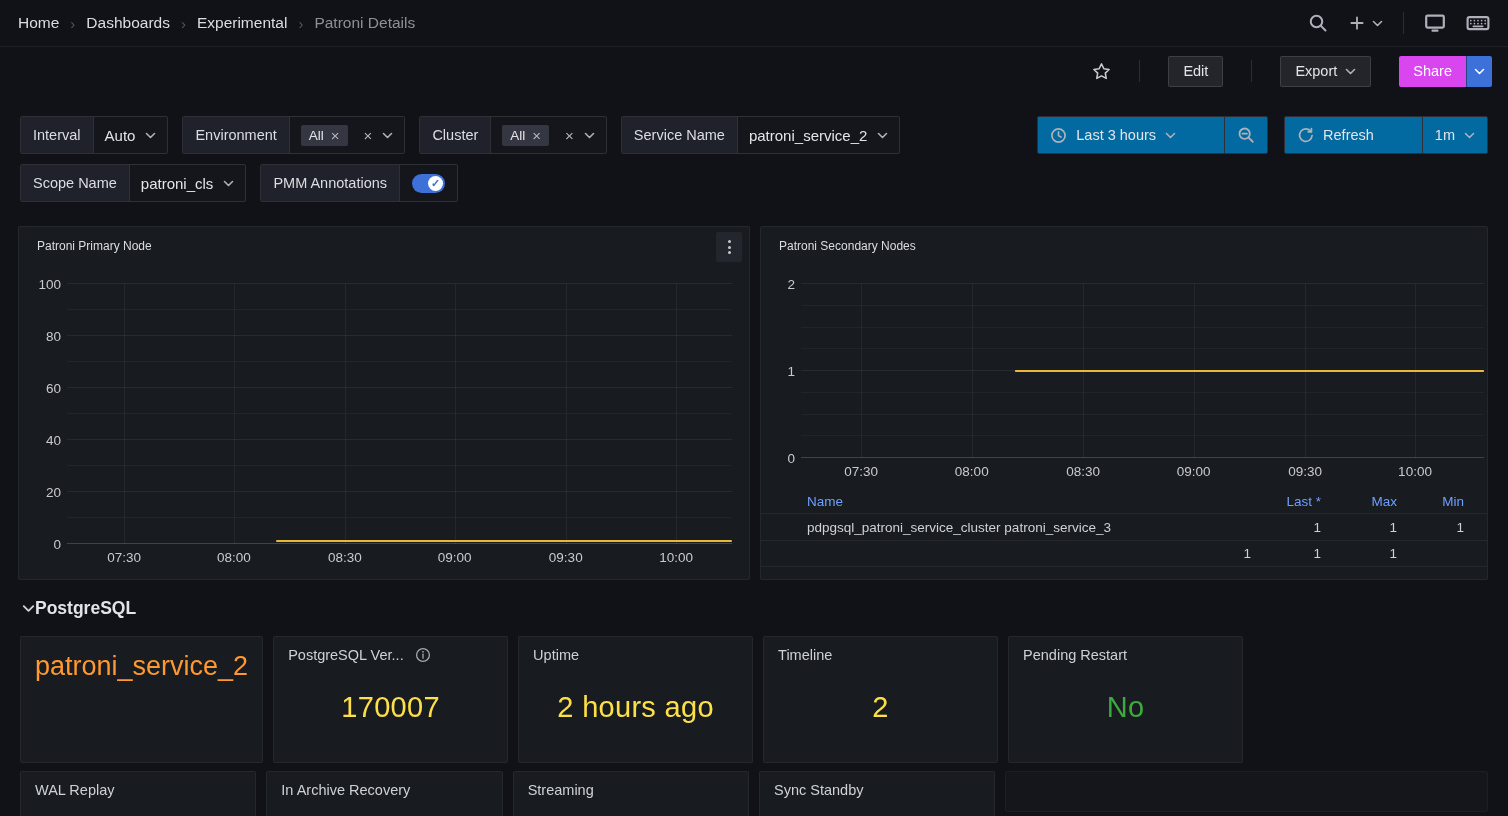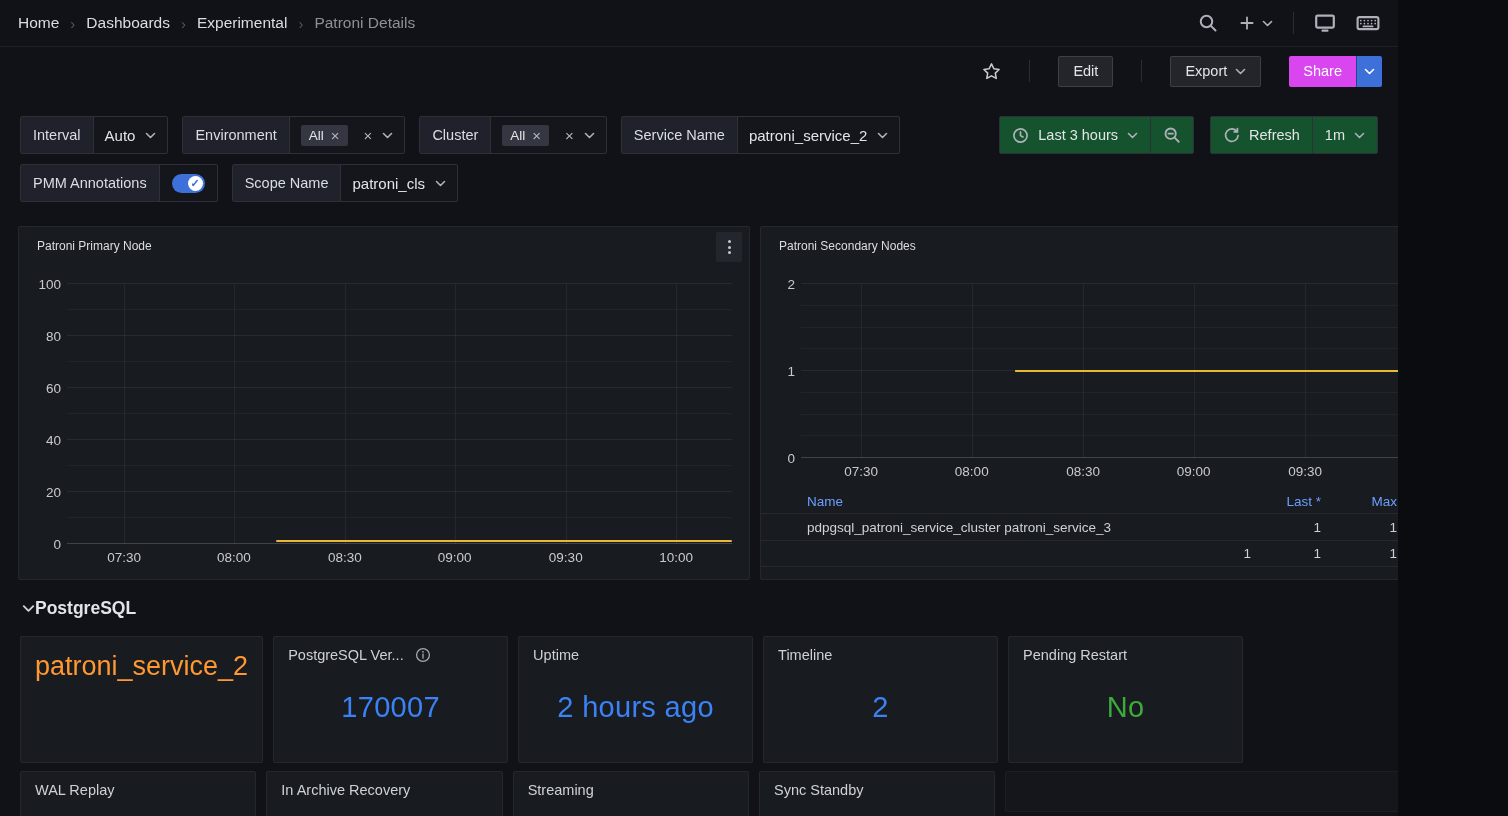--- a/index.html
+++ b/index.html
@@ -1,18 +1,18 @@
 <!DOCTYPE html>
 <html><head>
 <meta charset="utf-8">
 <style>
   * { margin:0; padding:0; box-sizing:border-box; }
   html,body { background:#0b0c10; }
   #root {
-    position:relative; width:1398px; height:816px; overflow:hidden;
+    position:relative; width:1508px; height:816px; overflow:hidden;
     background:#111217; color:#d8d9da;
     font-family:"Liberation Sans", sans-serif; font-size:14px;
   }
   svg { display:block; }
   .ico { stroke:#aeb1b9; fill:none; stroke-width:1.6; stroke-linecap:round; stroke-linejoin:round; }
 
   
   .topnav { position:absolute; top:0; left:0; width:100%; height:47px;
     display:flex; align-items:center; padding:0 18px;
     border-bottom:1px solid rgba(204,204,220,0.08); }
@@ -45,21 +45,21 @@
     overflow:hidden; background:#14161b; }
   .varlabel { background:#1f222a; display:flex; align-items:center; padding:0 12px;
     color:#dcdde2; font-size:14.5px; font-weight:500; }
   .varvalue { display:flex; align-items:center; gap:10px; padding:0 11px;
     border-left:1px solid #2e3037; color:#e3e4e8; font-size:15px; cursor:pointer; }
   .chip { background:#343741; border-radius:2px; padding:3px 8px; display:flex;
     align-items:center; gap:7px; font-size:13.5px; color:#e3e4e8; cursor:pointer; }
   .xglyph { color:#b3b5bd; font-size:15px; line-height:1; cursor:pointer; }
   .right-controls { margin-left:auto; display:flex; gap:16px; }
   .btn-group { display:flex; align-items:stretch; border:1px solid #2e3037; border-radius:2px;
-    overflow:hidden; background:#14532d; }
+    overflow:hidden; background:#0369a1;gap:36px; }
   .seg { display:flex; align-items:center; gap:9px; padding:0 12px; cursor:pointer;
     color:#e3e4e8; font-size:14.5px; font-weight:500; }
   .seg + .seg { border-left:1px solid #2e3037; }
   .toggle { width:33px; height:19px; border-radius:10px; background:#3d71d9; position:relative; cursor:pointer; }
   .toggle .knob { position:absolute; right:2px; top:2px; width:15px; height:15px; border-radius:50%;
     background:#fff; color:#3d71d9; font-size:11px; font-weight:700;
     display:flex; align-items:center; justify-content:center; }
 
   
   .panel { position:absolute; background:#181b1f; border:1px solid rgba(204,204,220,0.07);
@@ -102,21 +102,21 @@
   
   .stats-grid { position:absolute; left:20px; width:1468px; display:grid;
     grid-template-columns:repeat(6,1fr); gap:10px; }
   .stats-grid.r1 { top:636px; height:127px; }
   .stats-grid.r2 { top:771px; height:127px; }
   .stat-panel { background:#181b1f; border:1px solid rgba(204,204,220,0.07); border-radius:2px;
     display:flex; flex-direction:column; padding:10px 14px; }
   .stat-title { display:flex; align-items:center; gap:11px; font-size:14.5px; font-weight:500;
     color:#cfd0d8; }
   .stat-value { flex:1; display:flex; align-items:center; justify-content:center;
-    font-size:29px; font-weight:500; color:#3b82f6; letter-spacing:0.3px; }
+    font-size:29px; font-weight:500; color:#fde047; letter-spacing:0.3px; }
   .stat-value.green { color:#3caa3c; }
   .stat-name-orange { font-size:27px; font-weight:500; color:#ff9830; line-height:1.3; }
   .untitled { grid-column:5 / 7; height:41px; background:#14161b;
     border:1px solid rgba(204,204,220,0.05); border-radius:3px; }
 </style>
 </head>
 <body>
 
 <div id="root">
 
@@ -265,34 +265,34 @@
           <svg width="11" height="7" viewBox="0 0 11 7" class="ico">
               <path d="M1.5 1.5L5.5 5.5L9.5 1.5"></path>
             </svg>
         </span>
       </div>
     </div>
   </div>
 
   <div class="filters r2">
     <div class="vargroup">
+      <span class="varlabel">Scope Name</span>
+      <span class="varvalue">
+        <span>patroni_cls</span>
+        <svg width="11" height="7" viewBox="0 0 11 7" class="ico">
+            <path d="M1.5 1.5L5.5 5.5L9.5 1.5"></path>
+          </svg>
+      </span>
+    </div>
+    <div class="vargroup">
       <span class="varlabel">PMM Annotations</span>
       <span class="varvalue" style="padding:0 12px">
         <span class="toggle">
           <span class="knob">✓</span>
         </span>
-      </span>
-    </div>
-    <div class="vargroup">
-      <span class="varlabel">Scope Name</span>
-      <span class="varvalue">
-        <span>patroni_cls</span>
-        <svg width="11" height="7" viewBox="0 0 11 7" class="ico">
-            <path d="M1.5 1.5L5.5 5.5L9.5 1.5"></path>
-          </svg>
       </span>
     </div>
   </div>
 
   <div class="panel" style="left:18px; top:226px; width:732px; height:354px;">
     <span class="panel-title">Patroni Primary Node</span>
     <span class="kebab">
         <i></i>
         <i></i>
         <i></i>

